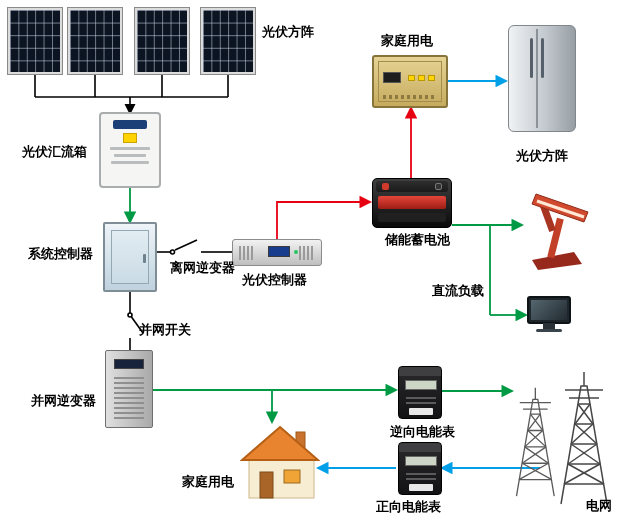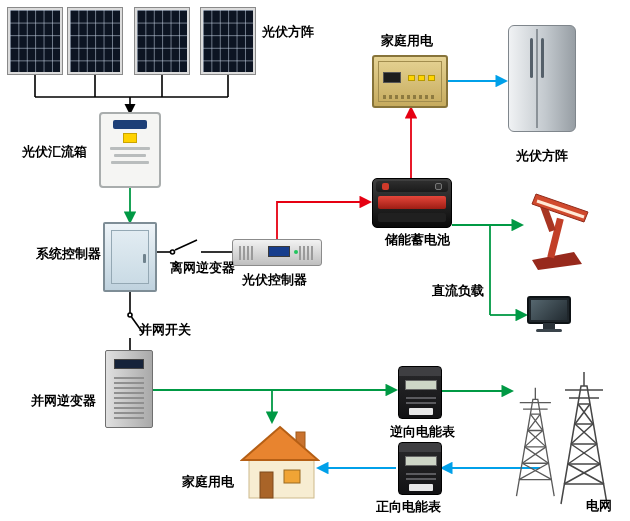--- a/index.html
+++ b/index.html
@@ -242,21 +242,21 @@
       <path d="M17,124 H57 M21,104 H53 M24,84 H50 M28,64 H46 M31,44 H43"></path>
       <path d="M22,38 H52 M18,30 H56 M37,26 V12"></path>
     </g>
   </svg>
 
   <div class="lbl" style="left:262px;top:23px">光伏方阵</div>
   <div class="lbl" style="left:381px;top:32px">家庭用电</div>
   <div class="lbl" style="left:516px;top:147px">光伏方阵</div>
   <div class="lbl" style="left:22px;top:143px">光伏汇流箱</div>
   <div class="lbl" style="left:385px;top:231px">储能蓄电池</div>
-  <div class="lbl" style="left:36px;top:245px">系统控制器</div>
+  <div class="lbl" style="left:28px;top:245px">系统控制器</div>
   <div class="lbl" style="left:170px;top:259px">离网逆变器</div>
   <div class="lbl" style="left:242px;top:271px">光伏控制器</div>
   <div class="lbl" style="left:432px;top:282px">直流负载</div>
   <div class="lbl" style="left:139px;top:321px">并网开关</div>
   <div class="lbl" style="left:31px;top:392px">并网逆变器</div>
   <div class="lbl" style="left:390px;top:423px">逆向电能表</div>
   <div class="lbl" style="left:182px;top:473px">家庭用电</div>
   <div class="lbl" style="left:376px;top:498px">正向电能表</div>
   <div class="lbl" style="left:586px;top:497px">电网</div>
 

